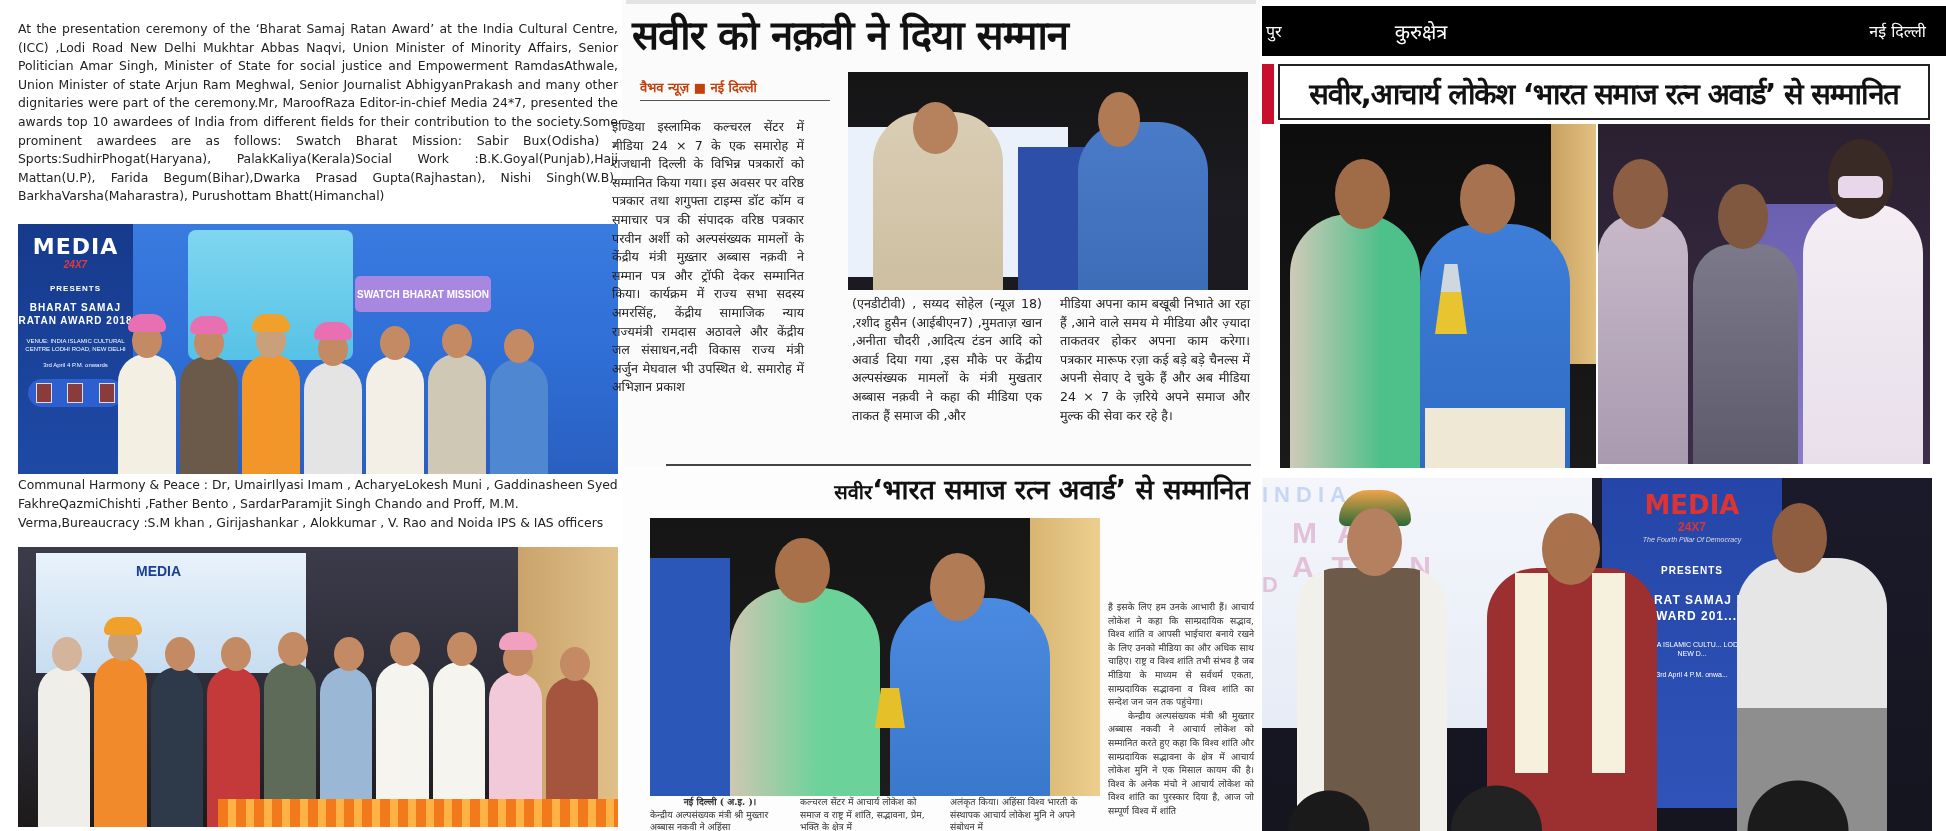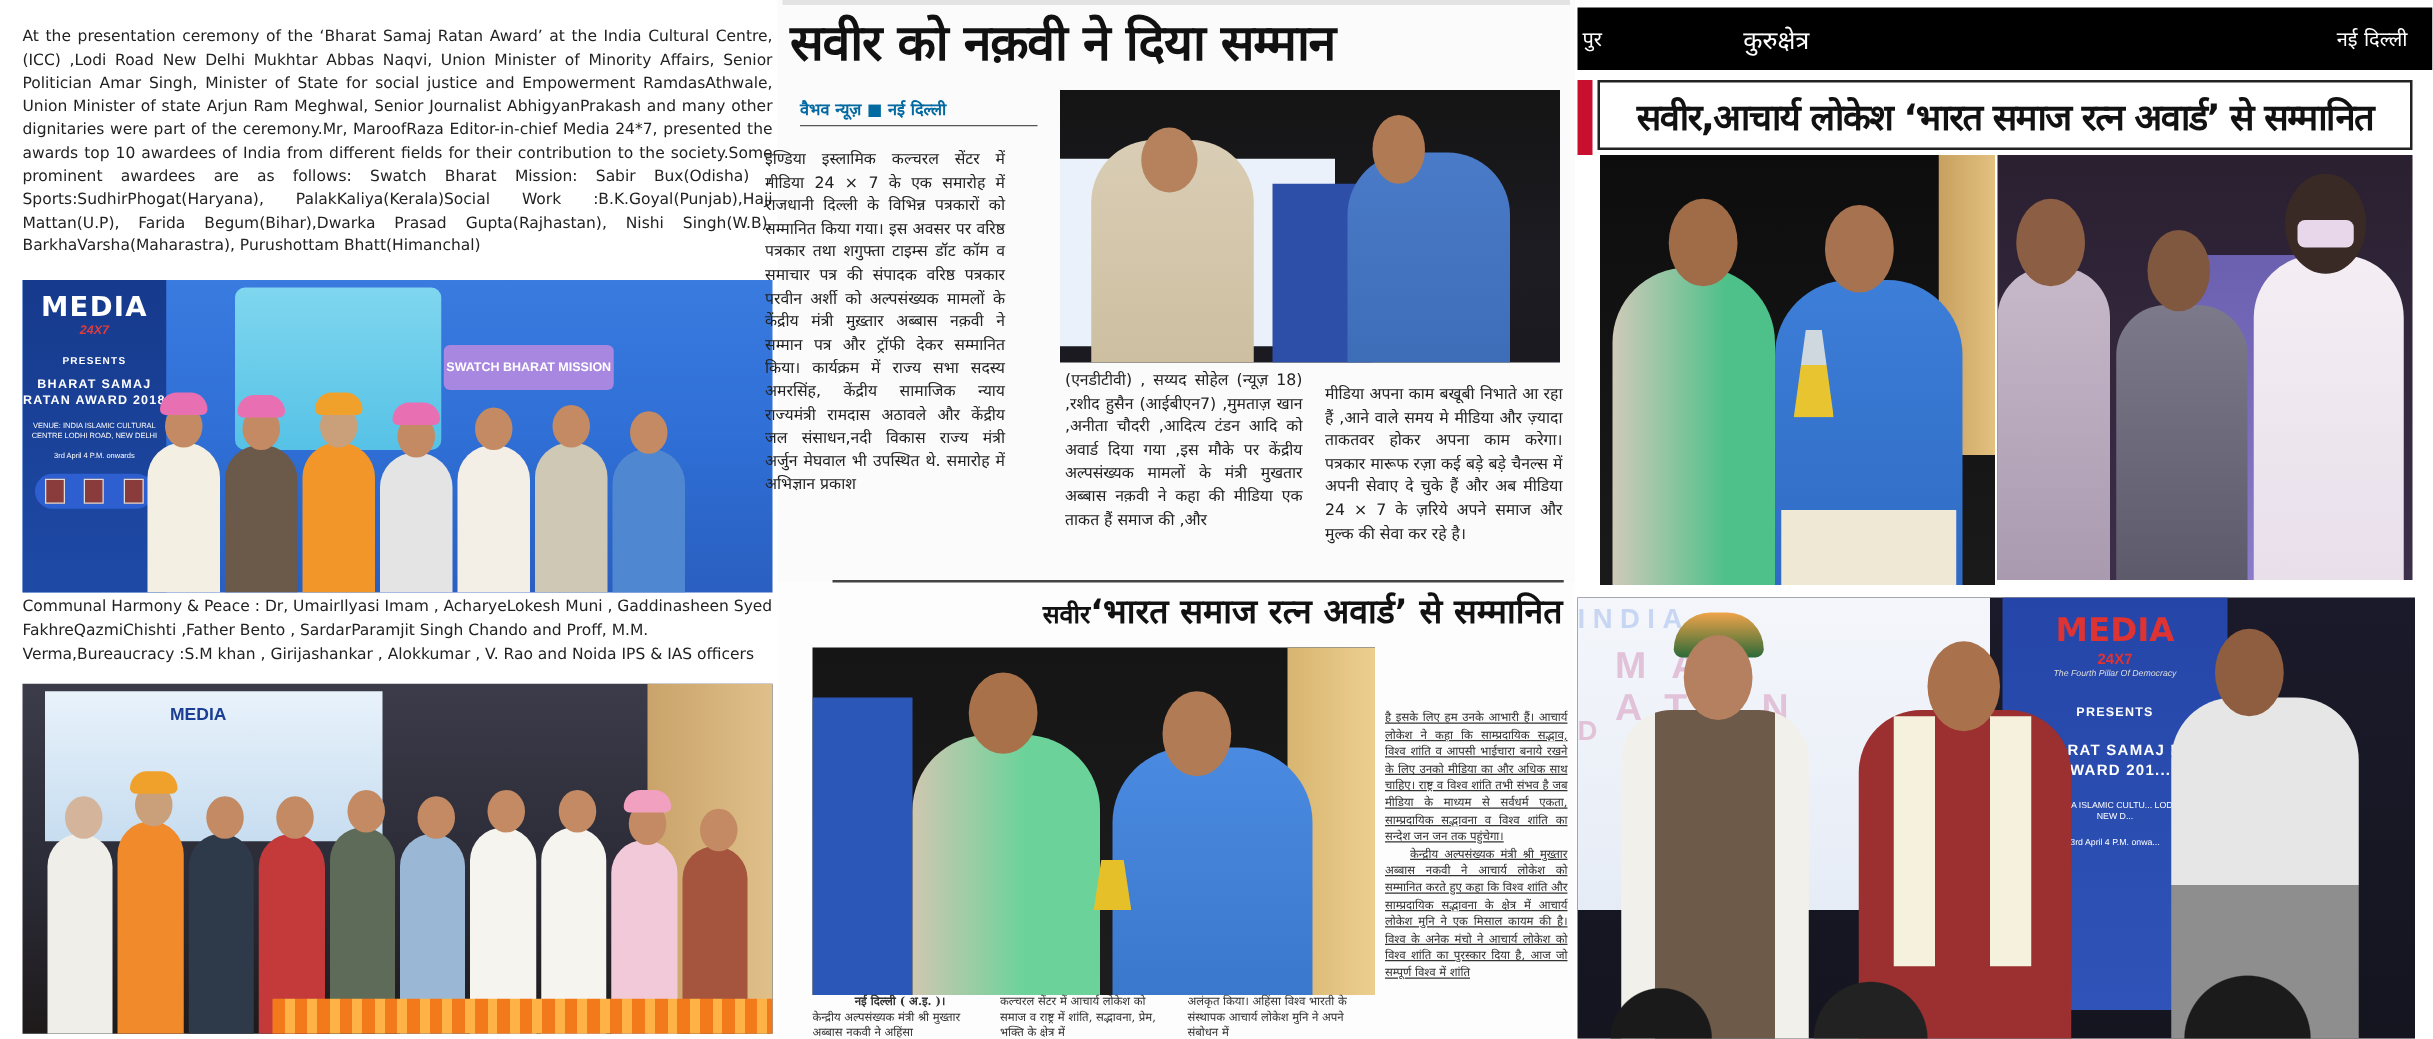--- a/index.html
+++ b/index.html
@@ -66,30 +66,30 @@
 
     
     .mid-panel { left: 622px; top: 0; width: 638px; height: 466px; background: #fbfbfb; }
     .mid-topline { left: 626px; top: 0; width: 630px; height: 4px; background: #e3e3e3; }
     .headline1 {
       left: 632px; top: 10px; width: 620px;
       font-family: "DejaVu Sans", sans-serif; font-weight: bold;
       font-size: 40px; line-height: 50px; color: #111; letter-spacing: -1px;
     }
     .byline {
-      left: 640px; top: 78px; width: 190px; font-size: 13px; font-weight: bold; color: #0369a1;
+      left: 640px; top: 78px; width: 190px; font-size: 13px; font-weight: bold; color: #c2410c;
       font-family: "DejaVu Sans", sans-serif; border-bottom: 1.5px solid #555; padding-bottom: 4px;
     }
     .col-text {
       font-family: "DejaVu Sans", sans-serif; font-size: 12.6px; line-height: 18.6px;
       color: #222; text-align: justify;
     }
     .col-a { left: 612px; top: 118px; width: 192px; }
     .col-b { left: 852px; top: 295px; width: 190px; }
-    .col-c { left: 1060px; top: 306px; width: 190px; }
+    .col-c { left: 1060px; top: 295px; width: 190px; }
     .photo-mid1 {
       left: 848px; top: 72px; width: 400px; height: 218px;
       background: linear-gradient(180deg, #141414 0%, #1c1c22 60%, #1a1a20 100%);
     }
     .mid1-screen { position: absolute; left: 0; top: 55px; width: 220px; height: 150px; background: #eaf1fa; }
     .mid1-standee { position: absolute; left: 170px; top: 75px; width: 80px; height: 143px; background: #2e4fa8; }
     .mid1-p1 { position: absolute; left: 25px; top: 40px; width: 130px; height: 178px; background: linear-gradient(180deg, #d9cdb5 0%, #cdbfa0 100%); border-radius: 50px 50px 0 0; }
     .mid1-p1 .head { position: absolute; left: 40px; top: -10px; width: 45px; height: 52px; border-radius: 50%; background: #b5825d; }
     .mid1-p2 { position: absolute; left: 230px; top: 50px; width: 130px; height: 168px; background: linear-gradient(180deg, #4a7bc8, #3e6db8); border-radius: 50px 50px 0 0; }
     .mid1-p2 .head { position: absolute; left: 20px; top: -30px; width: 42px; height: 55px; border-radius: 50%; background: #b07a55; }
@@ -106,21 +106,21 @@
       background: linear-gradient(180deg, #151515 0%, #1d1d1d 100%);
     }
     .mid2-standee { position: absolute; left: 0; top: 40px; width: 80px; height: 238px; background: #2b58b8; }
     .mid2-curtain { position: absolute; right: 0; top: 0; width: 70px; height: 278px; background: linear-gradient(90deg, #d8b570, #eccf90); }
     .mid2-p1 { position: absolute; left: 80px; top: 70px; width: 150px; height: 208px; background: linear-gradient(90deg, #cfc7b0 0%, #6bd39a 60%); border-radius: 60px 60px 0 0; }
     .mid2-p1 .head { position: absolute; left: 45px; top: -50px; width: 55px; height: 65px; border-radius: 50%; background: #a8714a; }
     .mid2-p2 { position: absolute; left: 240px; top: 80px; width: 160px; height: 198px; background: linear-gradient(180deg, #4a8ae0, #3a78cc); border-radius: 60px 60px 0 0; }
     .mid2-p2 .head { position: absolute; left: 40px; top: -45px; width: 55px; height: 68px; border-radius: 50%; background: #b17b55; }
     .mid2-trophy { position: absolute; left: 225px; top: 170px; width: 30px; height: 40px; background: #e6c028; clip-path: polygon(20% 0, 80% 0, 100% 100%, 0 100%); }
 
-    .col-side { left: 1108px; top: 568px; width: 146px; font-size: 9.2px; line-height: 13.6px; font-family: "DejaVu Serif", serif; color: #333; text-align: justify; text-decoration: underline; }
+    .col-side { left: 1108px; top: 600px; width: 146px; font-size: 9.2px; line-height: 13.6px; font-family: "DejaVu Serif", serif; color: #333; text-align: justify; }
     .col-side .indent { text-indent: 20px; }
     .bottom-strip { left: 650px; top: 796px; width: 600px; display: flex; gap: 10px; font-family: "DejaVu Serif", serif; font-size: 9.2px; line-height: 12.5px; color: #333; }
     .bottom-strip > div { width: 140px; }
     .bottom-strip .dateline { font-weight: bold; text-align: center; }
 
     
     .right-panel { left: 1260px; top: 0; width: 686px; height: 470px; background: #fff; }
     .nav-bar {
       left: 1262px; top: 6px; width: 684px; height: 50px; background: #000;
       display: flex; align-items: center; color: #fff; font-family: "DejaVu Sans", sans-serif;

